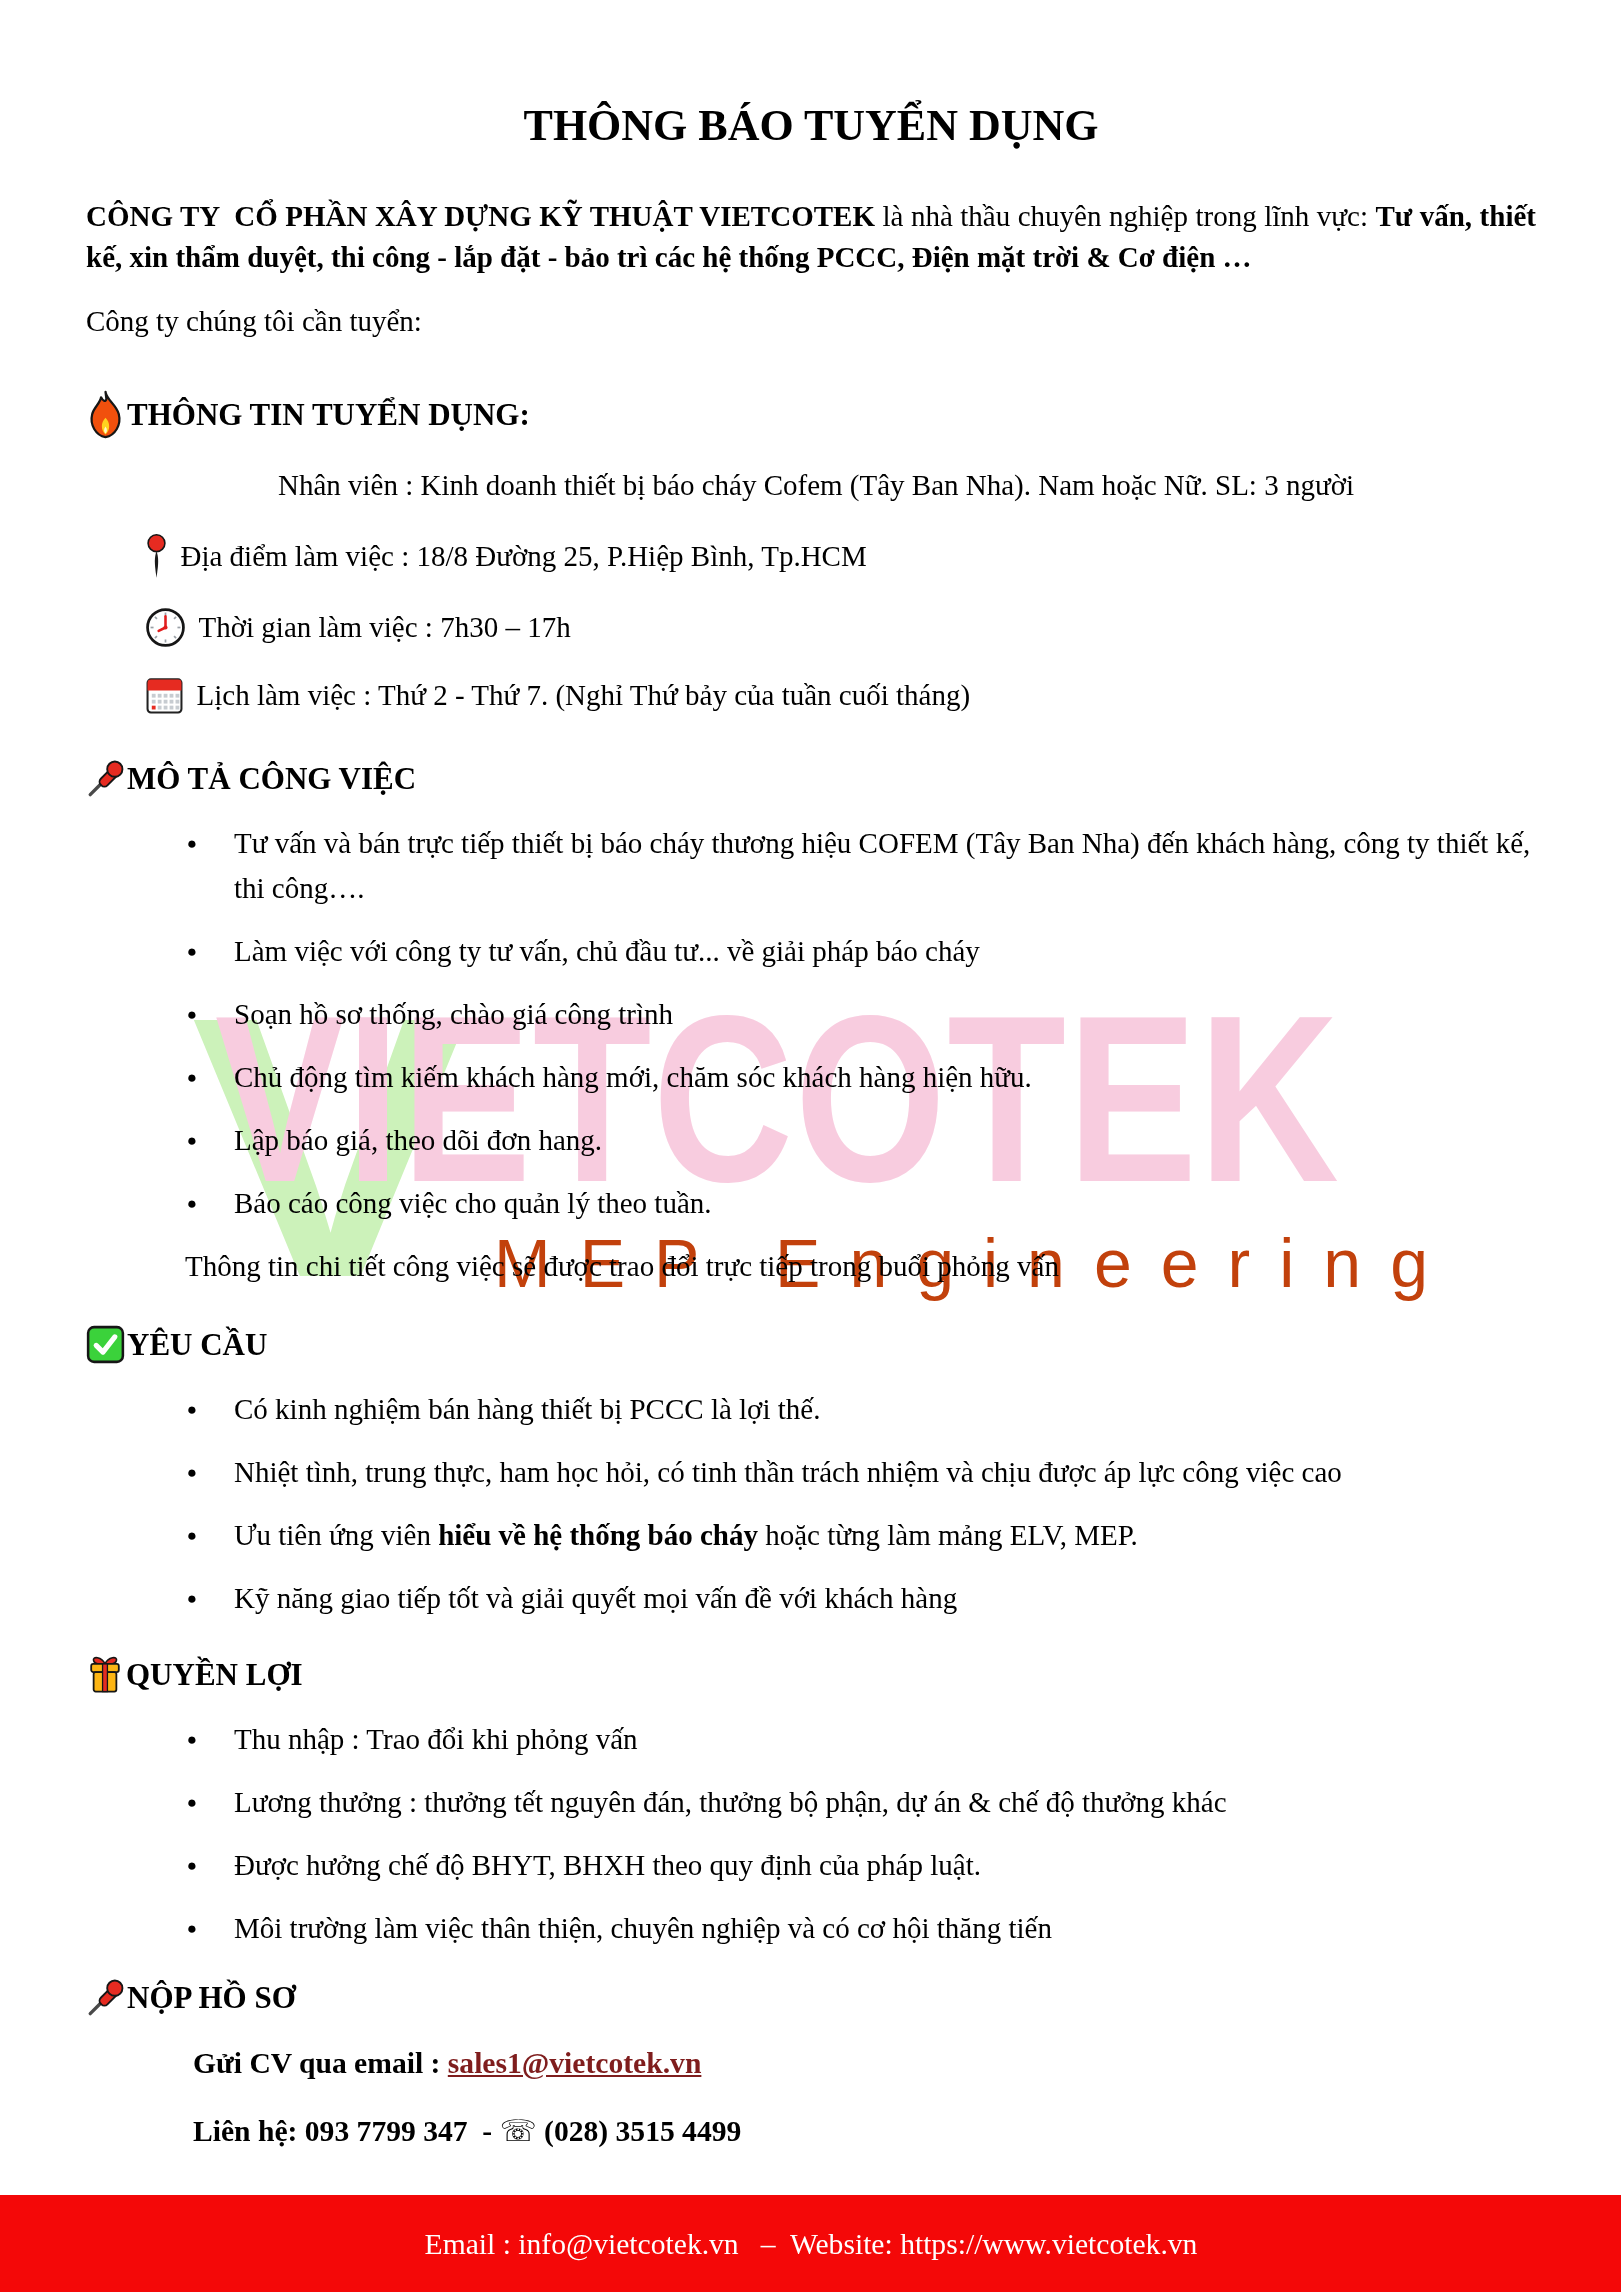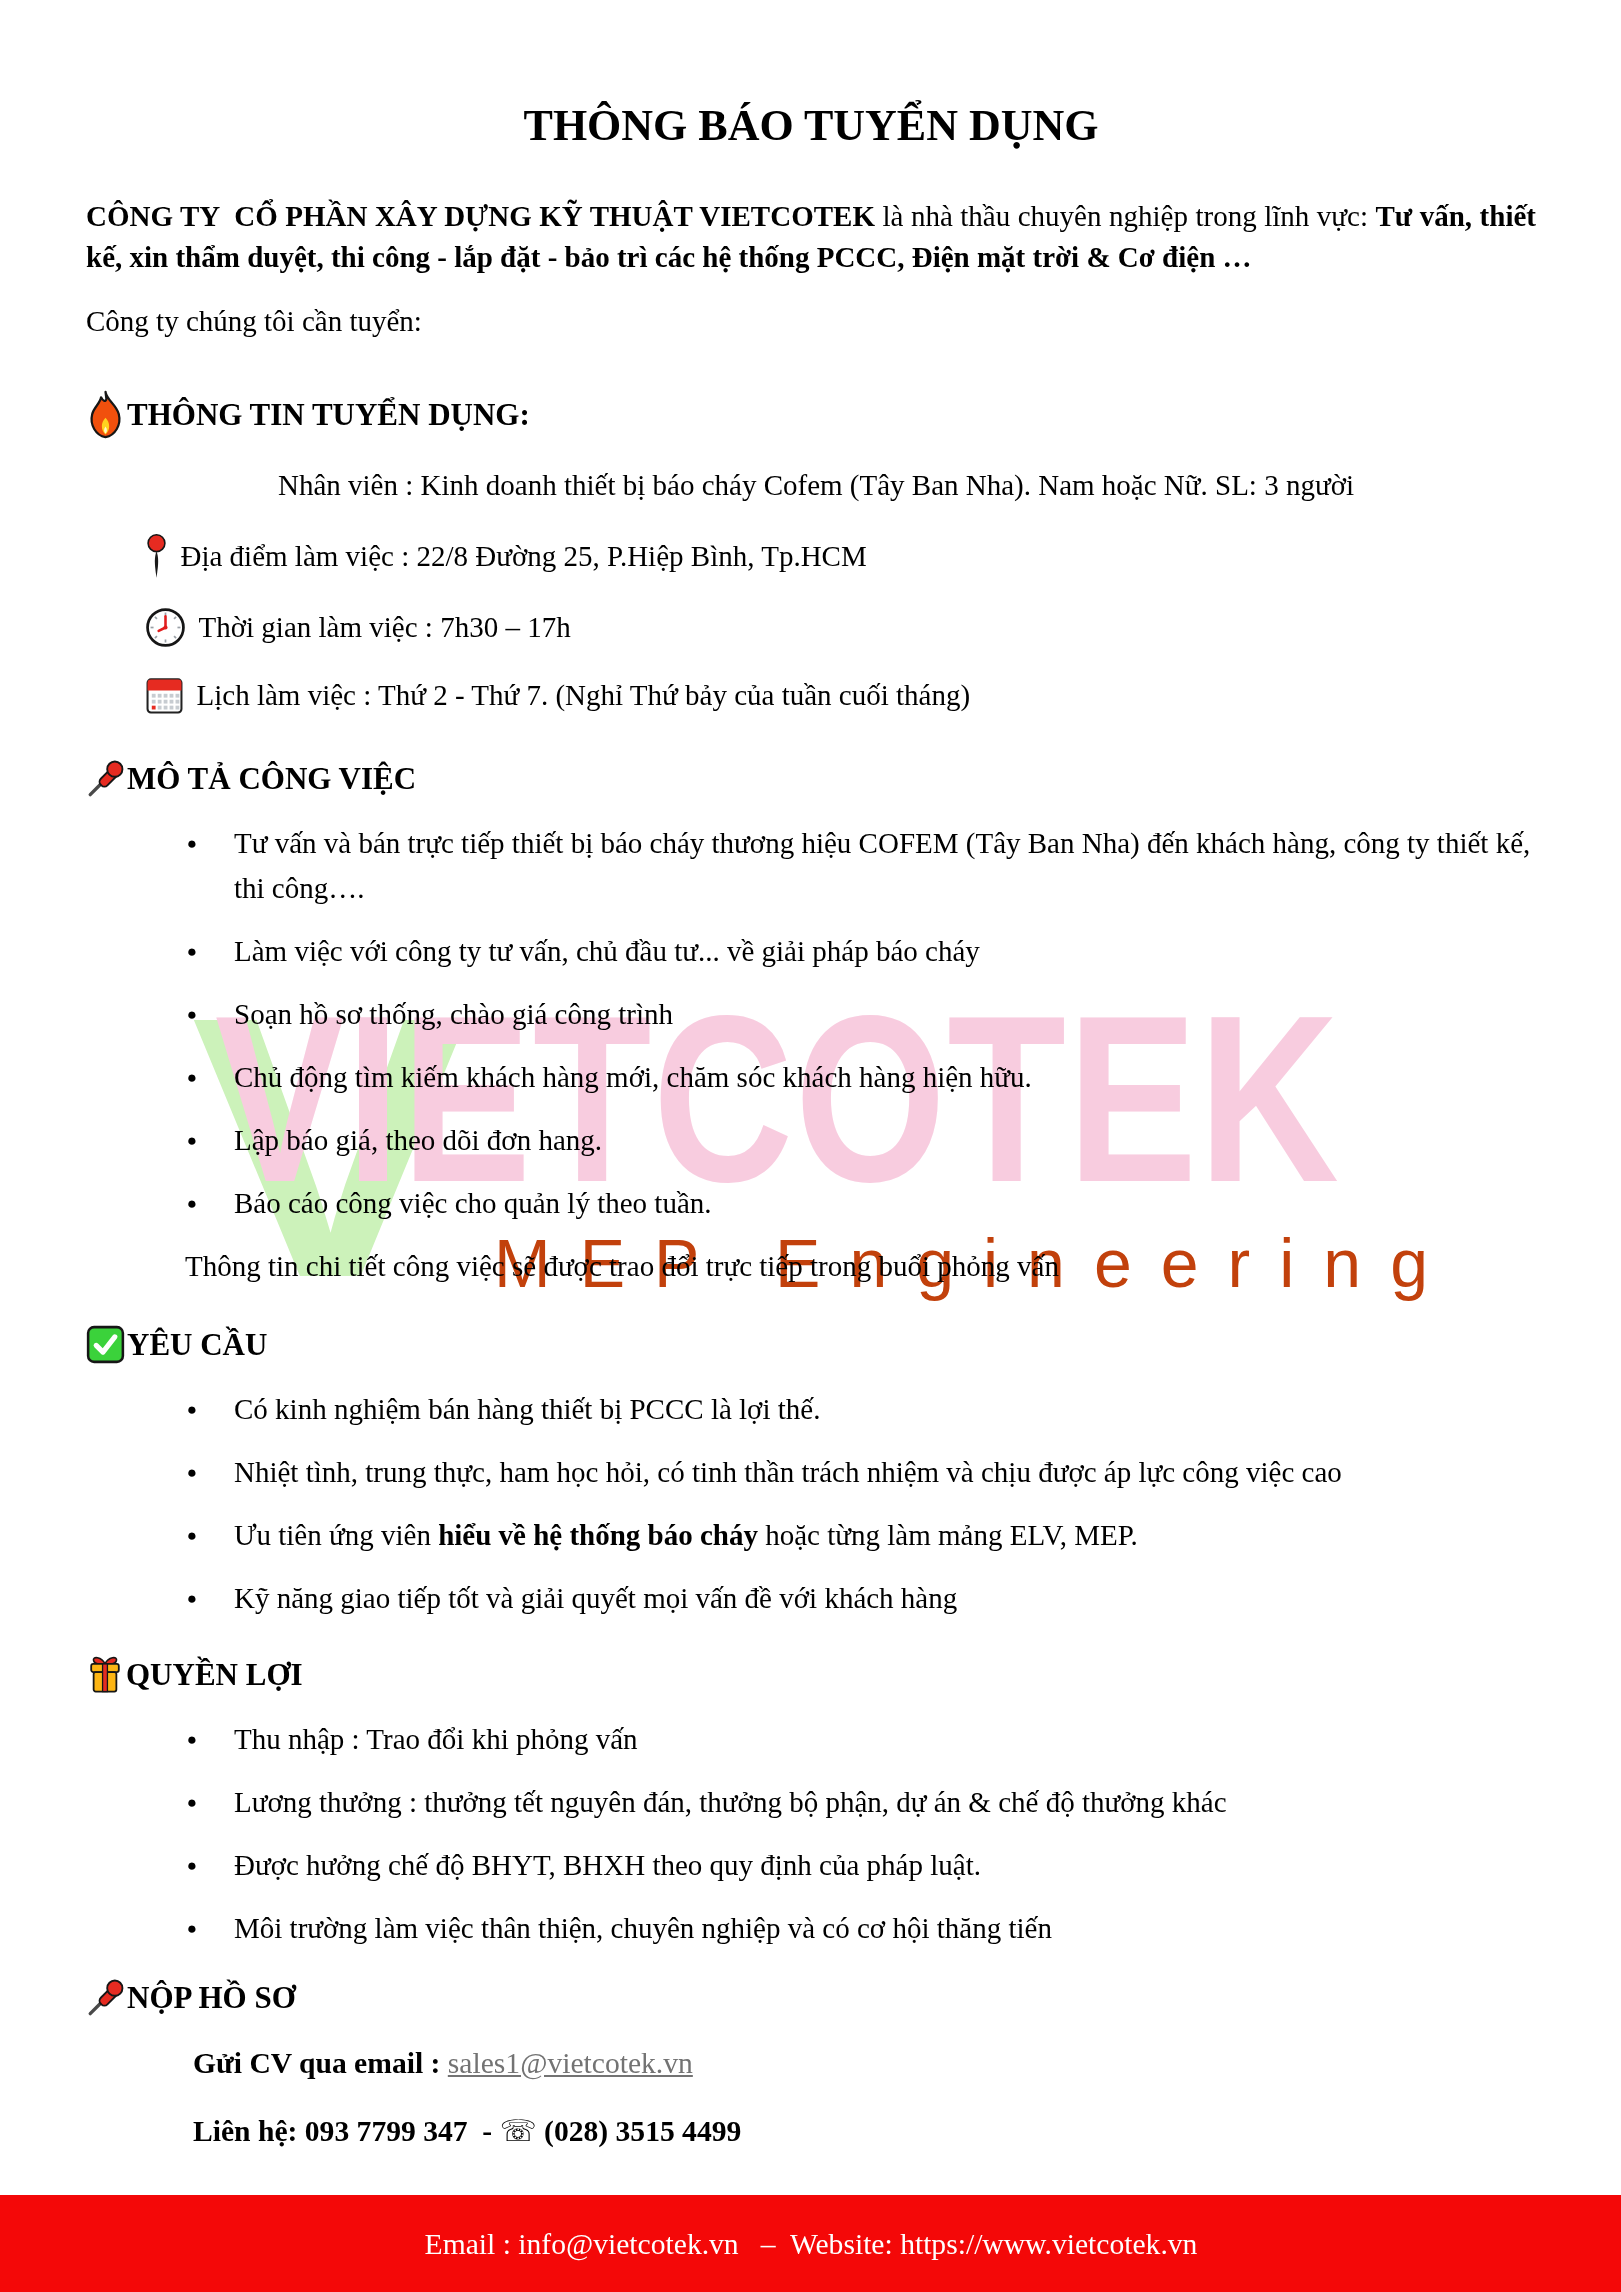--- a/index.html
+++ b/index.html
@@ -35,21 +35,21 @@
   .mt-sec4 { margin-top:34px; }
   .mt-sec5 { margin-top:27px; }
   .icon-box { display:inline-flex; align-items:center; justify-content:center; flex:0 0 auto; }
   .position-line { margin:25px 0 0 192px; font-size:29px; line-height:41px; }
   .detail-row { margin:27px 0 0 59px; display:flex; align-items:center; gap:12.5px; font-size:29px; line-height:41px; }
   .bullet-list { margin:23px 0 0 99px; padding:0; list-style:none; font-size:29px; }
   .bullet-list li { position:relative; padding-left:49px; line-height:45px; margin-bottom:18px; }
   .bullet-list li::before { content:"●"; position:absolute; left:1.8px; top:0; font-size:17px; line-height:45px; }
   .jd-note { margin:3.6px 0 0 99px; font-size:29px; line-height:45px; }
   .apply-line { margin:25px 0 0 107px; font-size:29.6px; line-height:43px; font-weight:bold; }
-  .email-link { color:#737373; text-decoration:underline; font-weight:normal;text-align:center; }
+  .email-link { color:#7f1d1d; text-decoration:underline; font-weight:bold;text-align:center; }
   .phone-glyph { font-family:"DejaVu Sans", sans-serif; font-weight:normal; }
   
   .footer {
     position:absolute; left:0; right:0; bottom:0; height:98px; background:#f40808; z-index:2;
     display:flex; align-items:center; justify-content:center;
   }
   .footer span { color:#fff; font-size:29.6px; }
 </style>
 </head>
 <body>
@@ -83,21 +83,21 @@
 
     <p class="position-line">Nhân viên : Kinh doanh thiết bị báo cháy Cofem (Tây Ban Nha). Nam hoặc Nữ. SL: 3 người</p>
 
     <div class="detail-row">
       <span class="icon-box">
         <svg viewBox="0 0 26 52" width="23" height="47">
           <circle cx="13" cy="11" r="9.5" fill="#e62b21" stroke="#161616" stroke-width="1.8"></circle>
           <path d="M13 20 C10.5 27 10.5 33 13 50 C15.5 33 15.5 27 13 20 Z" fill="#1a1a1a"></path>
         </svg>
       </span>
-      <span>Địa điểm làm việc : 22/8 Đường 25, P.Hiệp Bình, Tp.HCM</span>
+      <span>Địa điểm làm việc : 18/8 Đường 25, P.Hiệp Bình, Tp.HCM</span>
     </div>
 
     <div class="detail-row">
       <span class="icon-box">
         <svg viewBox="0 0 48 48" width="41" height="41">
           <circle cx="24" cy="24" r="21" fill="#fff" stroke="#161616" stroke-width="3.2"></circle>
           <g stroke="#9aa0a6" stroke-width="2">
             <line x1="24" y1="6.5" x2="24" y2="10"></line>
               <line x1="24" y1="38" x2="24" y2="41.5"></line>
             <line x1="6.5" y1="24" x2="10" y2="24"></line>

